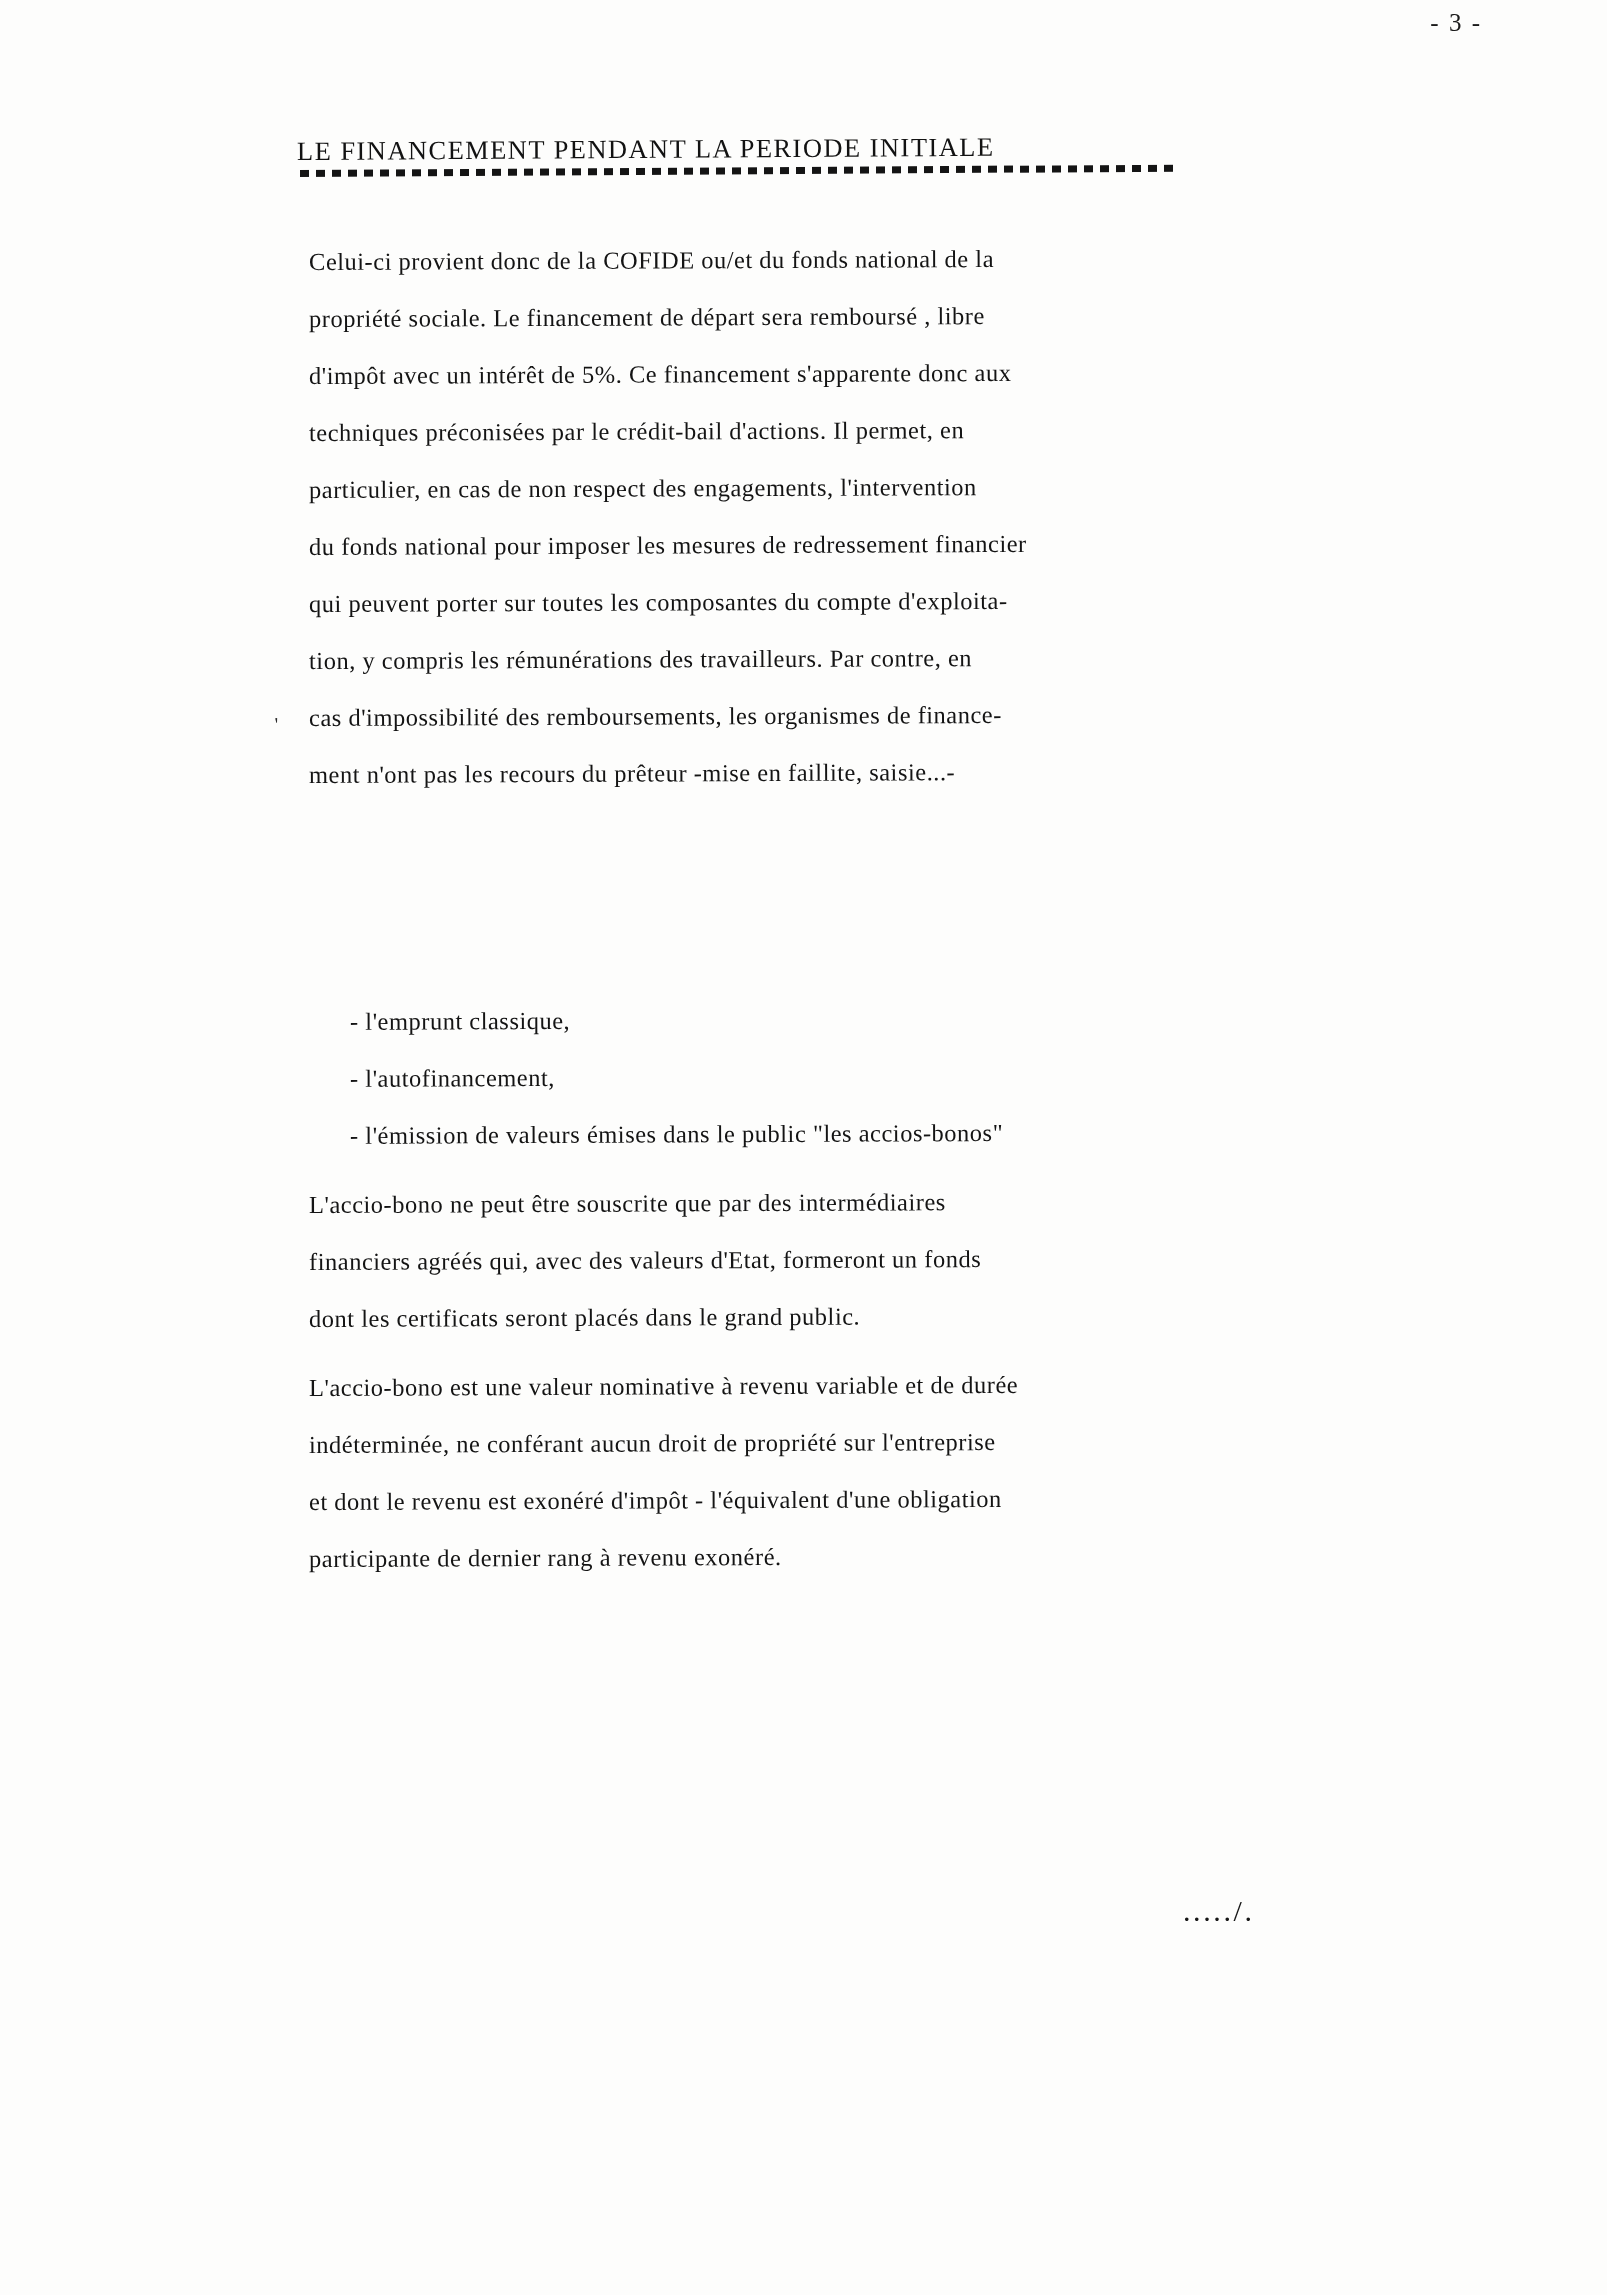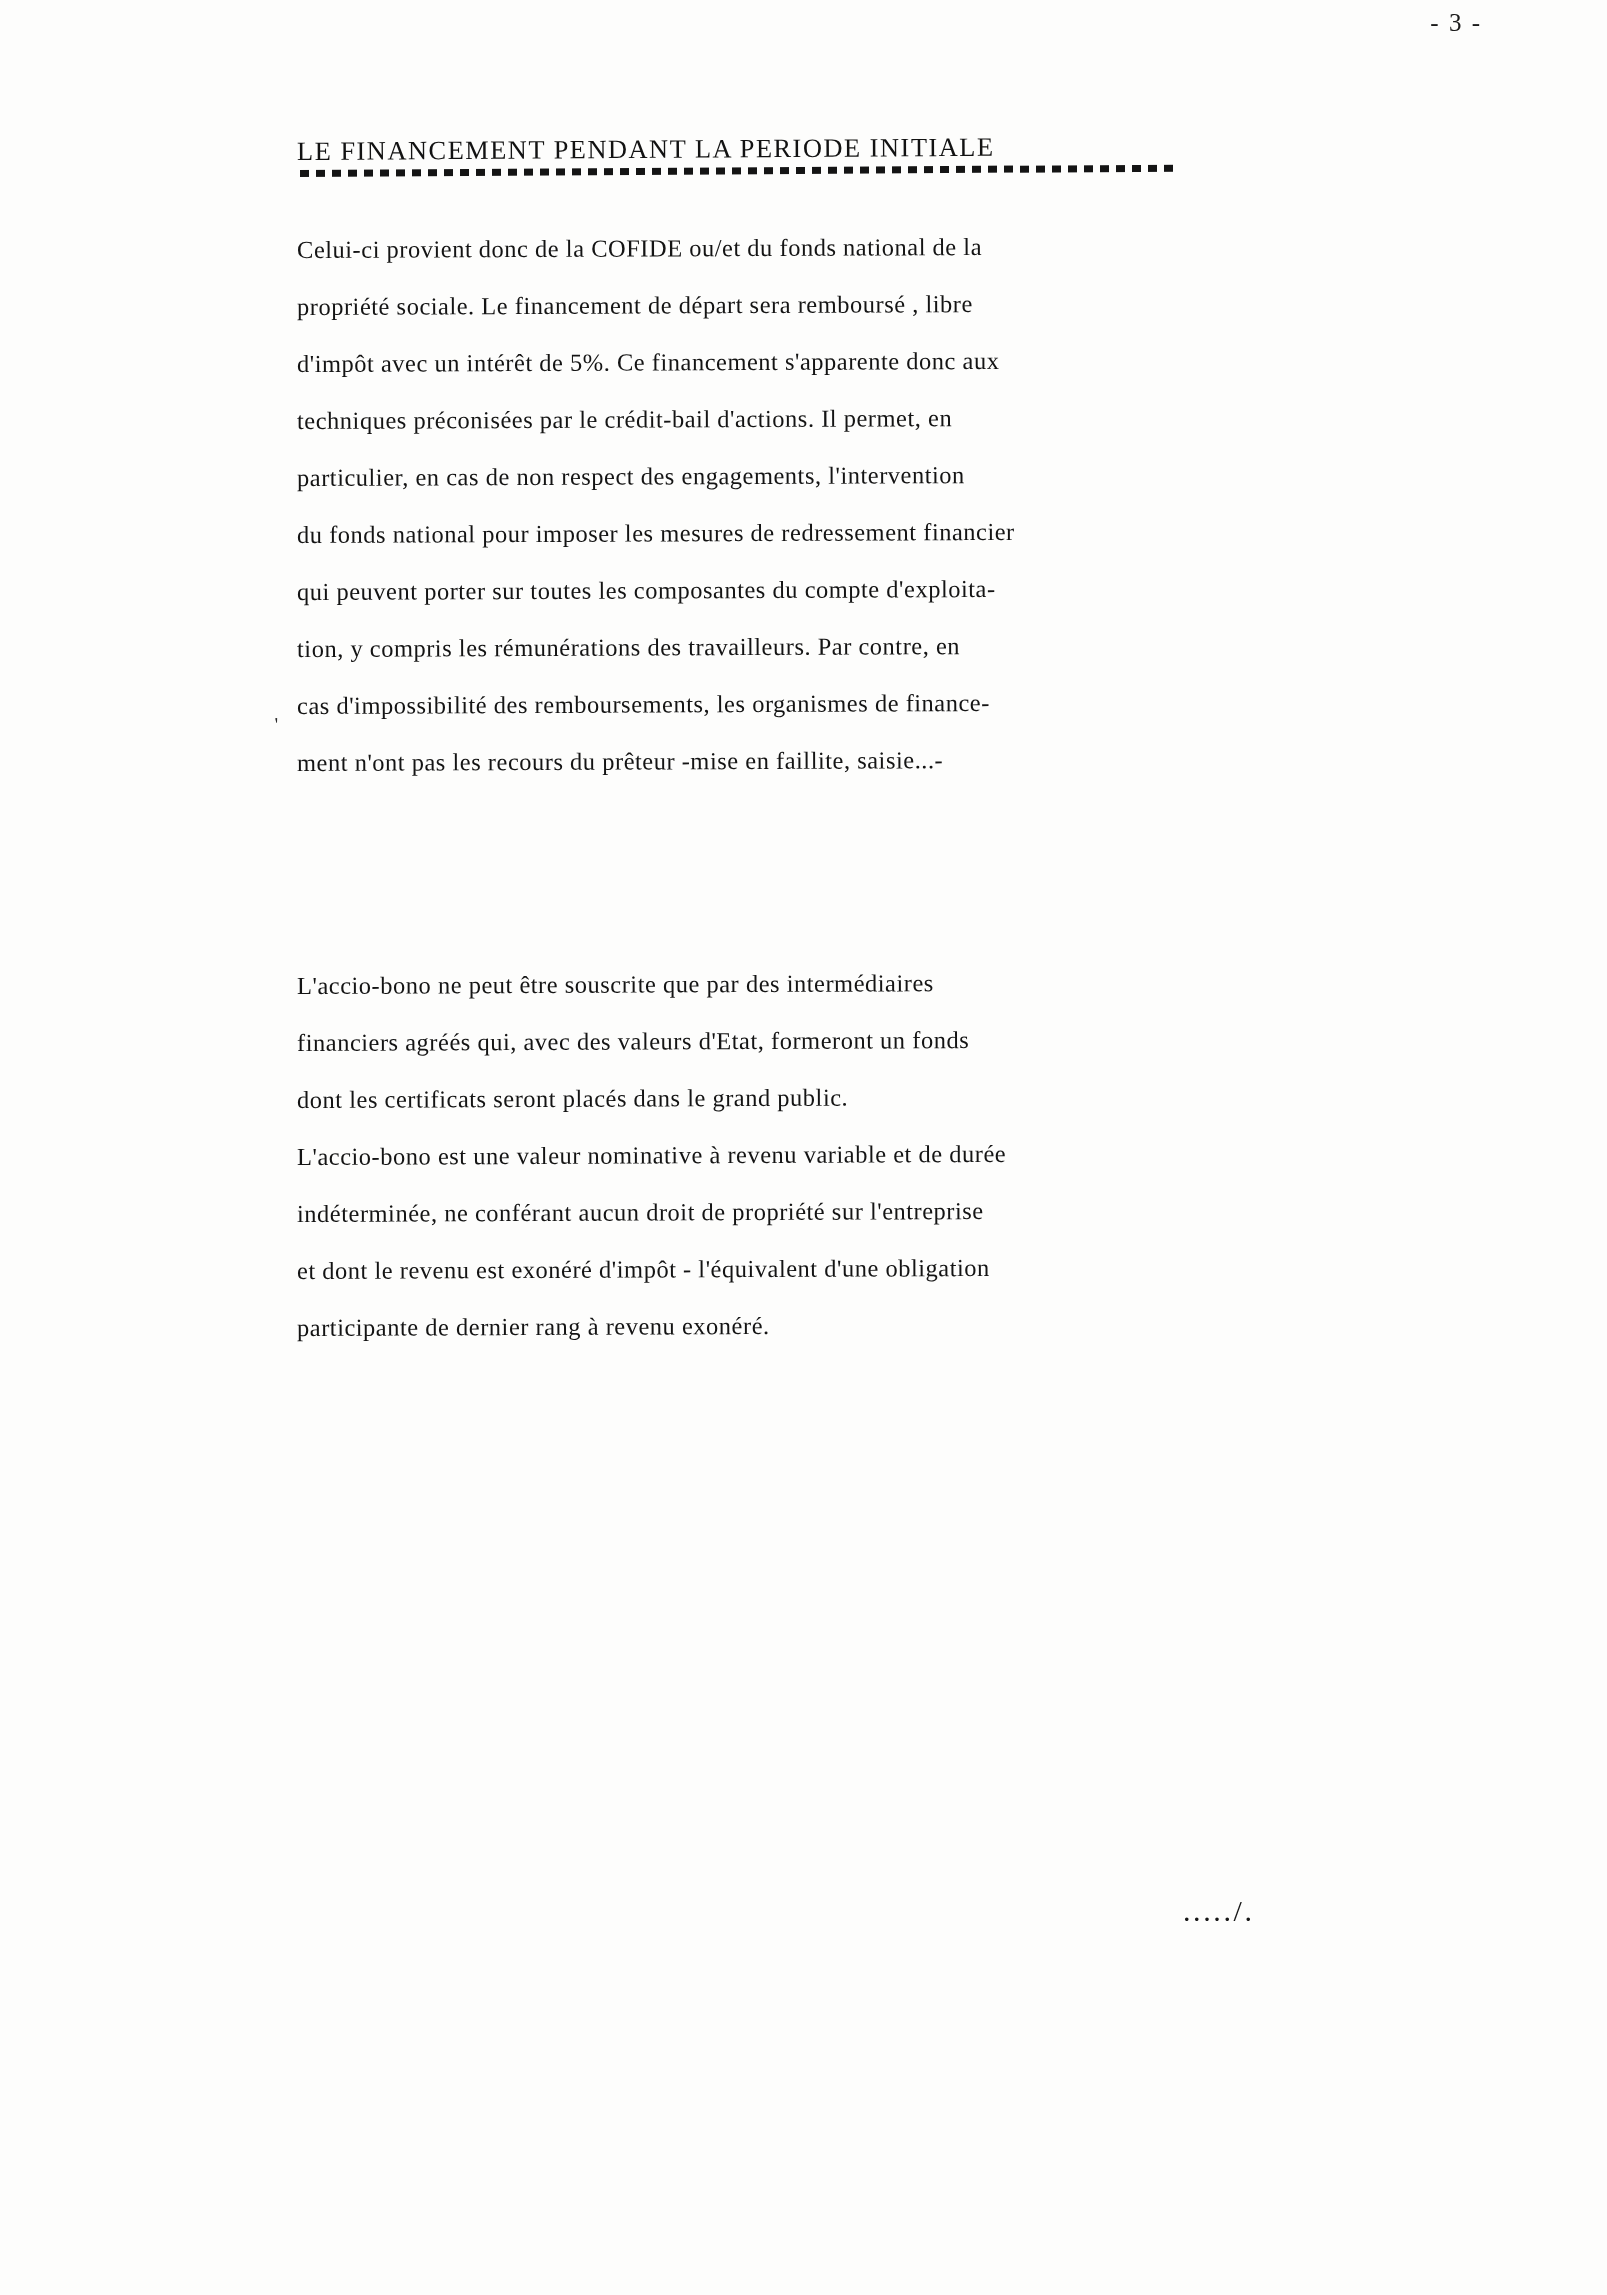--- a/index.html
+++ b/index.html
@@ -61,21 +61,21 @@
         #141414 0px, #141414 8.6px,
         transparent 8.6px, transparent 16px);
     transform: rotate(-0.35deg);
     transform-origin: left center;
   }
   .rule-a { width: 879px; }
   .rule-b { width: 939px; }
 
   
   .para {
-    margin: 0;
+    margin: 12px;
     padding: 0;
   }
   .tline {
     font-size: 24.5px;
     line-height: 57px;
     letter-spacing: 0.5px;
     color: #141414;
     white-space: pre;
     transform: rotate(-0.25deg);
     transform-origin: left center;
@@ -141,20 +141,25 @@
     </div>
 
     <div class="gap-lg"></div>
 
 
     <div class="gap-md"></div>
 
 
     <div class="gap-lg"></div>
 
+    <div class="para">
+      <div class="tline bullet">- l'emprunt classique,</div>
+      <div class="tline bullet">- l'autofinancement,</div>
+      <div class="tline bullet">- l'émission de valeurs émises dans le public "les accios-bonos"</div>
+    </div>
 
     <div class="para">
       <div class="tline">L'accio-bono ne peut être souscrite que par des intermédiaires</div>
       <div class="tline">financiers agréés qui, avec des valeurs d'Etat, formeront un fonds</div>
       <div class="tline">dont les certificats seront placés dans le grand public.</div>
     </div>
 
     <div class="para">
       <div class="tline">L'accio-bono est une valeur nominative à revenu variable et de durée</div>
       <div class="tline">indéterminée, ne conférant aucun droit de propriété sur l'entreprise</div>

